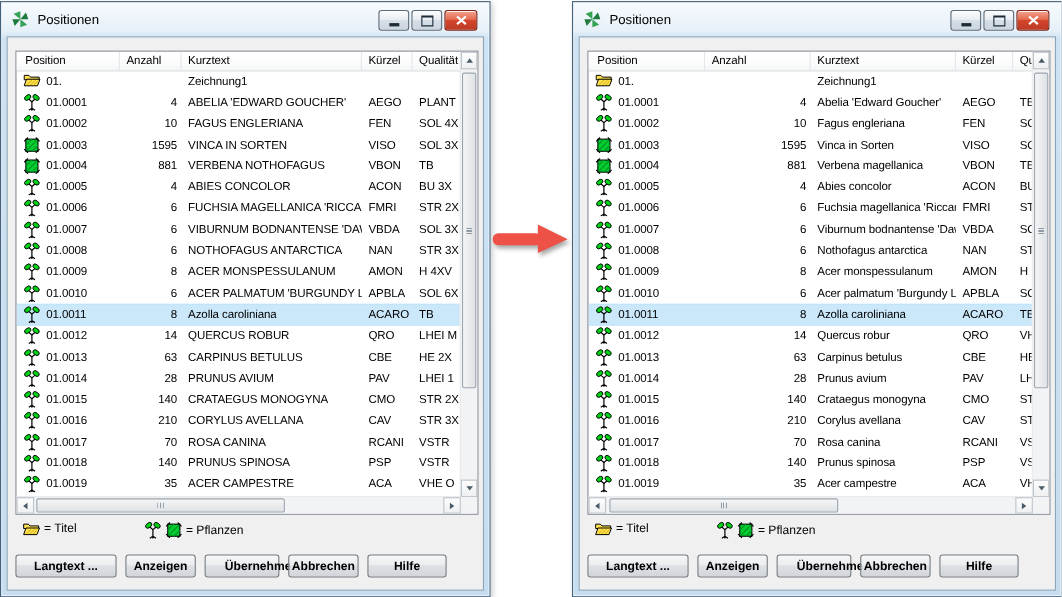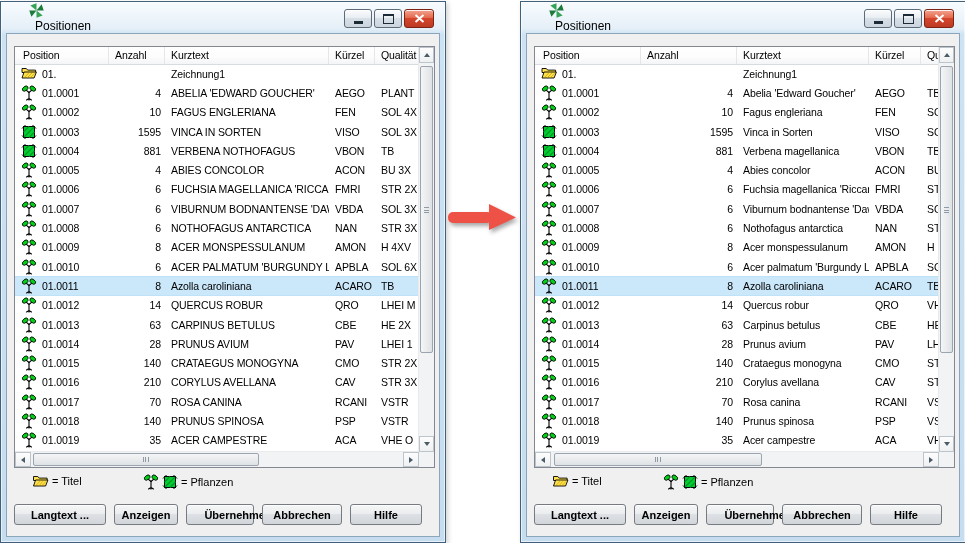--- a/index.html
+++ b/index.html
@@ -4,21 +4,21 @@
 <style>
   html,body{margin:0;padding:0;background:#fff;}
   body{width:965px;height:543px;position:relative;font-family:"Liberation Sans",sans-serif;color:#000;overflow:hidden;}
 
   
   .window{position:absolute;top:1px;width:444px;height:540px;border:1px solid #41607c;
     background:linear-gradient(#f7fbfe,#e6f0f8 26px,#cde2f2 33px,#c5ddef);
     box-shadow:inset 0 0 0 1px rgba(255,255,255,.6),2px 2px 5px rgba(0,0,0,.18);}
   .win-left{left:0;}
   .win-right{left:520px;}
-  .titlebar{height:31px;display:flex;padding-left:27px;position:relative;flex-direction:column;}
+  .titlebar{height:31px;display:flex;align-items:center;padding-left:9px;position:relative;}
   .app-icon{width:17px;height:17px;display:inline-block;}
   .title{font-size:12px;margin-left:7px;}
   .controls{position:absolute;top:7px;right:11px;display:flex;gap:2px;}
   .win-btn{width:28px;height:19px;border:1px solid #5c6b77;border-radius:3px;
     background:linear-gradient(#fbfcfd,#e9eef3 45%,#d7dfe7 50%,#ccd6df);
     box-shadow:inset 0 1px 0 rgba(255,255,255,.85);display:flex;align-items:center;justify-content:center;padding:0;cursor:default;}
   .win-btn.close{width:30px;border-color:#7c2315;
     background:linear-gradient(#f2a593,#e46a4d 45%,#d4452c 50%,#bd3a24);}
   .glyph-min{width:9px;height:3px;background:#1d2b36;margin-top:8px;}
   .glyph-max{width:9px;height:7px;border:1px solid #1d2b36;border-top:2px solid #1d2b36;}
@@ -69,30 +69,30 @@
   .vthumb::after{content:"";position:absolute;left:3px;right:3px;top:50%;margin-top:-3px;height:6px;
     background:repeating-linear-gradient(#8f9aa4 0 1px,transparent 1px 2.5px);}
   .hthumb{position:absolute;top:1px;height:13px;border:1px solid #9aa5af;border-radius:2px;
     background:linear-gradient(#f4f5f6,#dfe2e5);box-sizing:border-box;}
   .win-left .hthumb{left:18px;width:226px;}
   .win-right .hthumb{left:19px;width:208px;}
   .hthumb::after{content:"";position:absolute;top:3px;bottom:3px;left:50%;margin-left:-3px;width:6px;
     background:repeating-linear-gradient(90deg,#8f9aa4 0 1px,transparent 1px 2.5px);}
 
   
-  .legend{position:absolute;left:16px;right:0;top:440px;height:20px;font-size:11px;}
+  .legend{position:absolute;left:4px;right:0;top:440px;height:20px;font-size:11px;}
   .legend-group{position:absolute;display:flex;align-items:center;gap:3px;}
   .lg-titel{left:9px;}
   .lg-pflanzen{left:120px;text-align:center;}
   .legend-group svg{display:block;}
   .btnrow{position:absolute;left:7px;top:470px;display:flex;gap:8px;}
   .btn{height:21px;border:1px solid #757b80;border-radius:3px;font-size:11px;font-family:"Liberation Sans",sans-serif;
     background:linear-gradient(#f5f6f7,#ebedef 45%,#dde0e4 50%,#d2d6db);
     box-shadow:inset 0 1px 0 rgba(255,255,255,.9);display:flex;align-items:center;justify-content:center;padding:0;cursor:default;font-weight:bold;}
-  .b-0{width:92px;} .b-1{width:64px;} .b-2{width:68px;padding-left:36px;} .b-3{width:80px;} .b-4{width:72px;}
+  .b-0{width:92px;} .b-1{width:64px;} .b-2{width:68px;padding-left:36px;} .b-3{width:64px;} .b-4{width:72px;}
 
   
   .between-arrow{position:absolute;left:445px;top:196px;width:74px;height:46px;}
 </style>
 </head>
 <body>
 
 <div class="window win-left">
   <div class="titlebar">
     <span class="app-icon">

